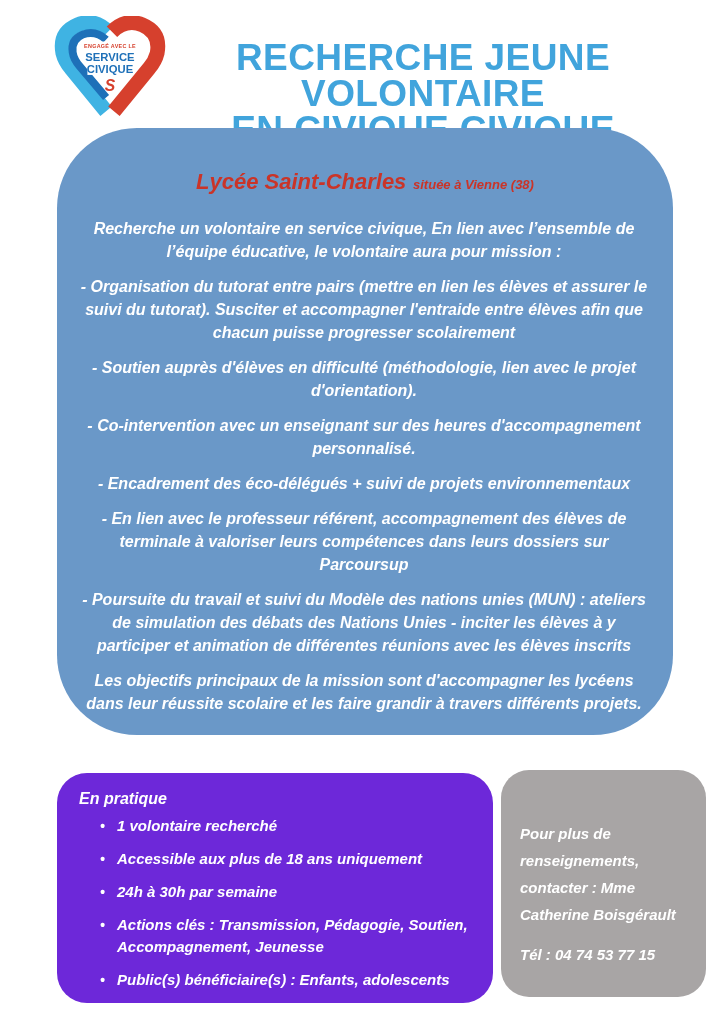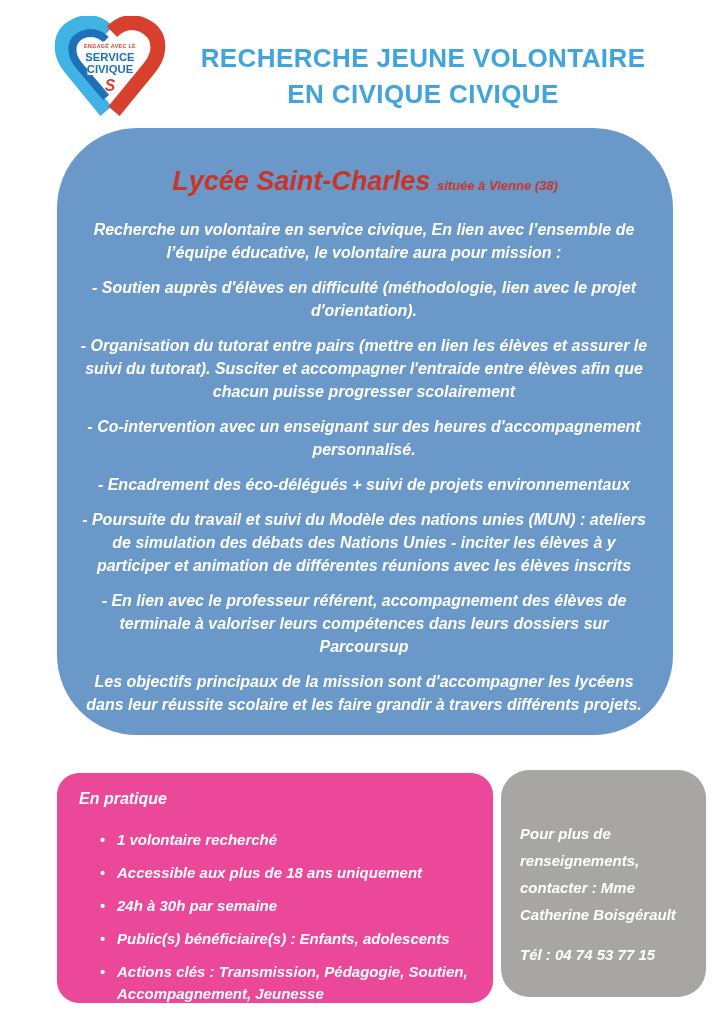--- a/index.html
+++ b/index.html
@@ -12,53 +12,53 @@
   }
   .page { position: absolute; inset: 0; }
 
   
   .logo { position: absolute; left: 50px; top: 16px; width: 120px; height: 110px; }
   .logo text { font-family: "Liberation Sans", sans-serif; }
 
   .title {
     position: absolute; left: 166px; top: 40px; width: 514px;
     margin: 0; text-align: center;
-    font-size: 26px; line-height: 36px; font-weight: bold;
+    font-size: 37px; line-height: 36px; font-weight: bold;
     letter-spacing: 0.4px; color: #41a4dc;
   }
 
   
   .mission {
     position: absolute; left: 57px; top: 128px; width: 616px; height: 607px;
     background: #6a98c8; border-radius: 80px;
     box-sizing: border-box; padding-top: 36px;
   }
   .mission-heading {
     margin: 0 20px; text-align: center;
     color: #ca3428; font-style: italic; font-weight: bold;
     line-height: 34px;
   }
-  .mh  { font-size: 27px; font-style: italic; }
+  .mh  { font-size: 22px; font-style: italic; }
   .mhs { font-size: 13px; }
   .paras { padding: 15px 24px 0 22px; }
   .para {
     margin: 0 0 12px; color: #ffffff;
     font-style: italic; font-weight: bold;
     font-size: 16px; line-height: 23px; text-align: center;
   }
 
   
   .practical {
     position: absolute; left: 57px; top: 773px; width: 436px; height: 230px;
     background: #b22a22; border-radius: 30px;
     box-sizing: border-box; padding-top: 17px;
     color: #ffffff; font-style: italic; font-weight: bold;
   }
   .practical h3 { margin: 0 0 0 22px; font-size: 16px; }
-  .practical ul { list-style: none; margin: 21px 0 0; padding: 0 16px 0 60px; }
+  .practical ul { list-style: none; margin: 7px 0 0; padding: 0 16px 0 60px; }
   .practical li {
     position: relative; margin-bottom: 11px;
     font-size: 15px; line-height: 22px;
   }
   .practical li::before {
     content: "\2022";
     position: absolute; left: -17px; top: 0; font-size: 14px;
   }
 
   
@@ -94,38 +94,38 @@
     <span>EN CIVIQUE CIVIQUE</span>
   </h1>
 
   <section class="mission" style="background: rgb(106, 152, 200);">
     <h2 class="mission-heading" style="color: rgb(202, 52, 40);">
       <span class="mh">Lycée Saint-Charles</span>
       <span class="mhs">située à Vienne (38)</span>
     </h2>
     <div class="paras">
         <p class="para">Recherche un volontaire en service civique, En lien avec l’ensemble de l’équipe éducative, le volontaire aura pour mission :</p>
+        <p class="para">- Organisation du tutorat entre pairs (mettre en lien les élèves et assurer le suivi du tutorat). Susciter et accompagner l'entraide entre élèves afin que chacun puisse progresser scolairement</p>
         <p class="para">- Soutien auprès d'élèves en difficulté (méthodologie, lien avec le projet d'orientation).</p>
-        <p class="para">- Organisation du tutorat entre pairs (mettre en lien les élèves et assurer le suivi du tutorat). Susciter et accompagner l'entraide entre élèves afin que chacun puisse progresser scolairement</p>
         <p class="para">- Co-intervention avec un enseignant sur des heures d'accompagnement personnalisé.</p>
         <p class="para">- Encadrement des éco-délégués + suivi de projets environnementaux</p>
+        <p class="para">- En lien avec le professeur référent, accompagnement des élèves de terminale à valoriser leurs compétences dans leurs dossiers sur Parcoursup</p>
         <p class="para">- Poursuite du travail et suivi du Modèle des nations unies (MUN) : ateliers de simulation des débats des Nations Unies - inciter les élèves à y participer et animation de différentes réunions avec les élèves inscrits</p>
-        <p class="para">- En lien avec le professeur référent, accompagnement des élèves de terminale à valoriser leurs compétences dans leurs dossiers sur Parcoursup</p>
         <p class="para">Les objectifs principaux de la mission sont d'accompagner les lycéens dans leur réussite scolaire et les faire grandir à travers différents projets.</p>
       </div>
   </section>
 
-  <section class="practical" style="background: #ec4899; border-radius: 22px;">
+  <section class="practical" style="background: #6d28d9;">
     <h3>En pratique</h3>
     <ul>
         <li>1 volontaire recherché</li>
         <li>Accessible aux plus de 18 ans uniquement</li>
         <li>24h à 30h par semaine</li>
+        <li>Actions clés : Transmission, Pédagogie, Soutien, Accompagnement, Jeunesse</li>
         <li>Public(s) bénéficiaire(s) : Enfants, adolescents</li>
-        <li>Actions clés : Transmission, Pédagogie, Soutien, Accompagnement, Jeunesse</li>
       </ul>
   </section>
 
   <section class="contact" style="background: rgb(168, 165, 165);">
     <p class="contact-text">Pour plus de renseignements, contacter : Mme Catherine Boisgérault</p>
     <p class="contact-phone">Tél : 04 74 53 77 15</p>
   </section>
 
 </div>
 

